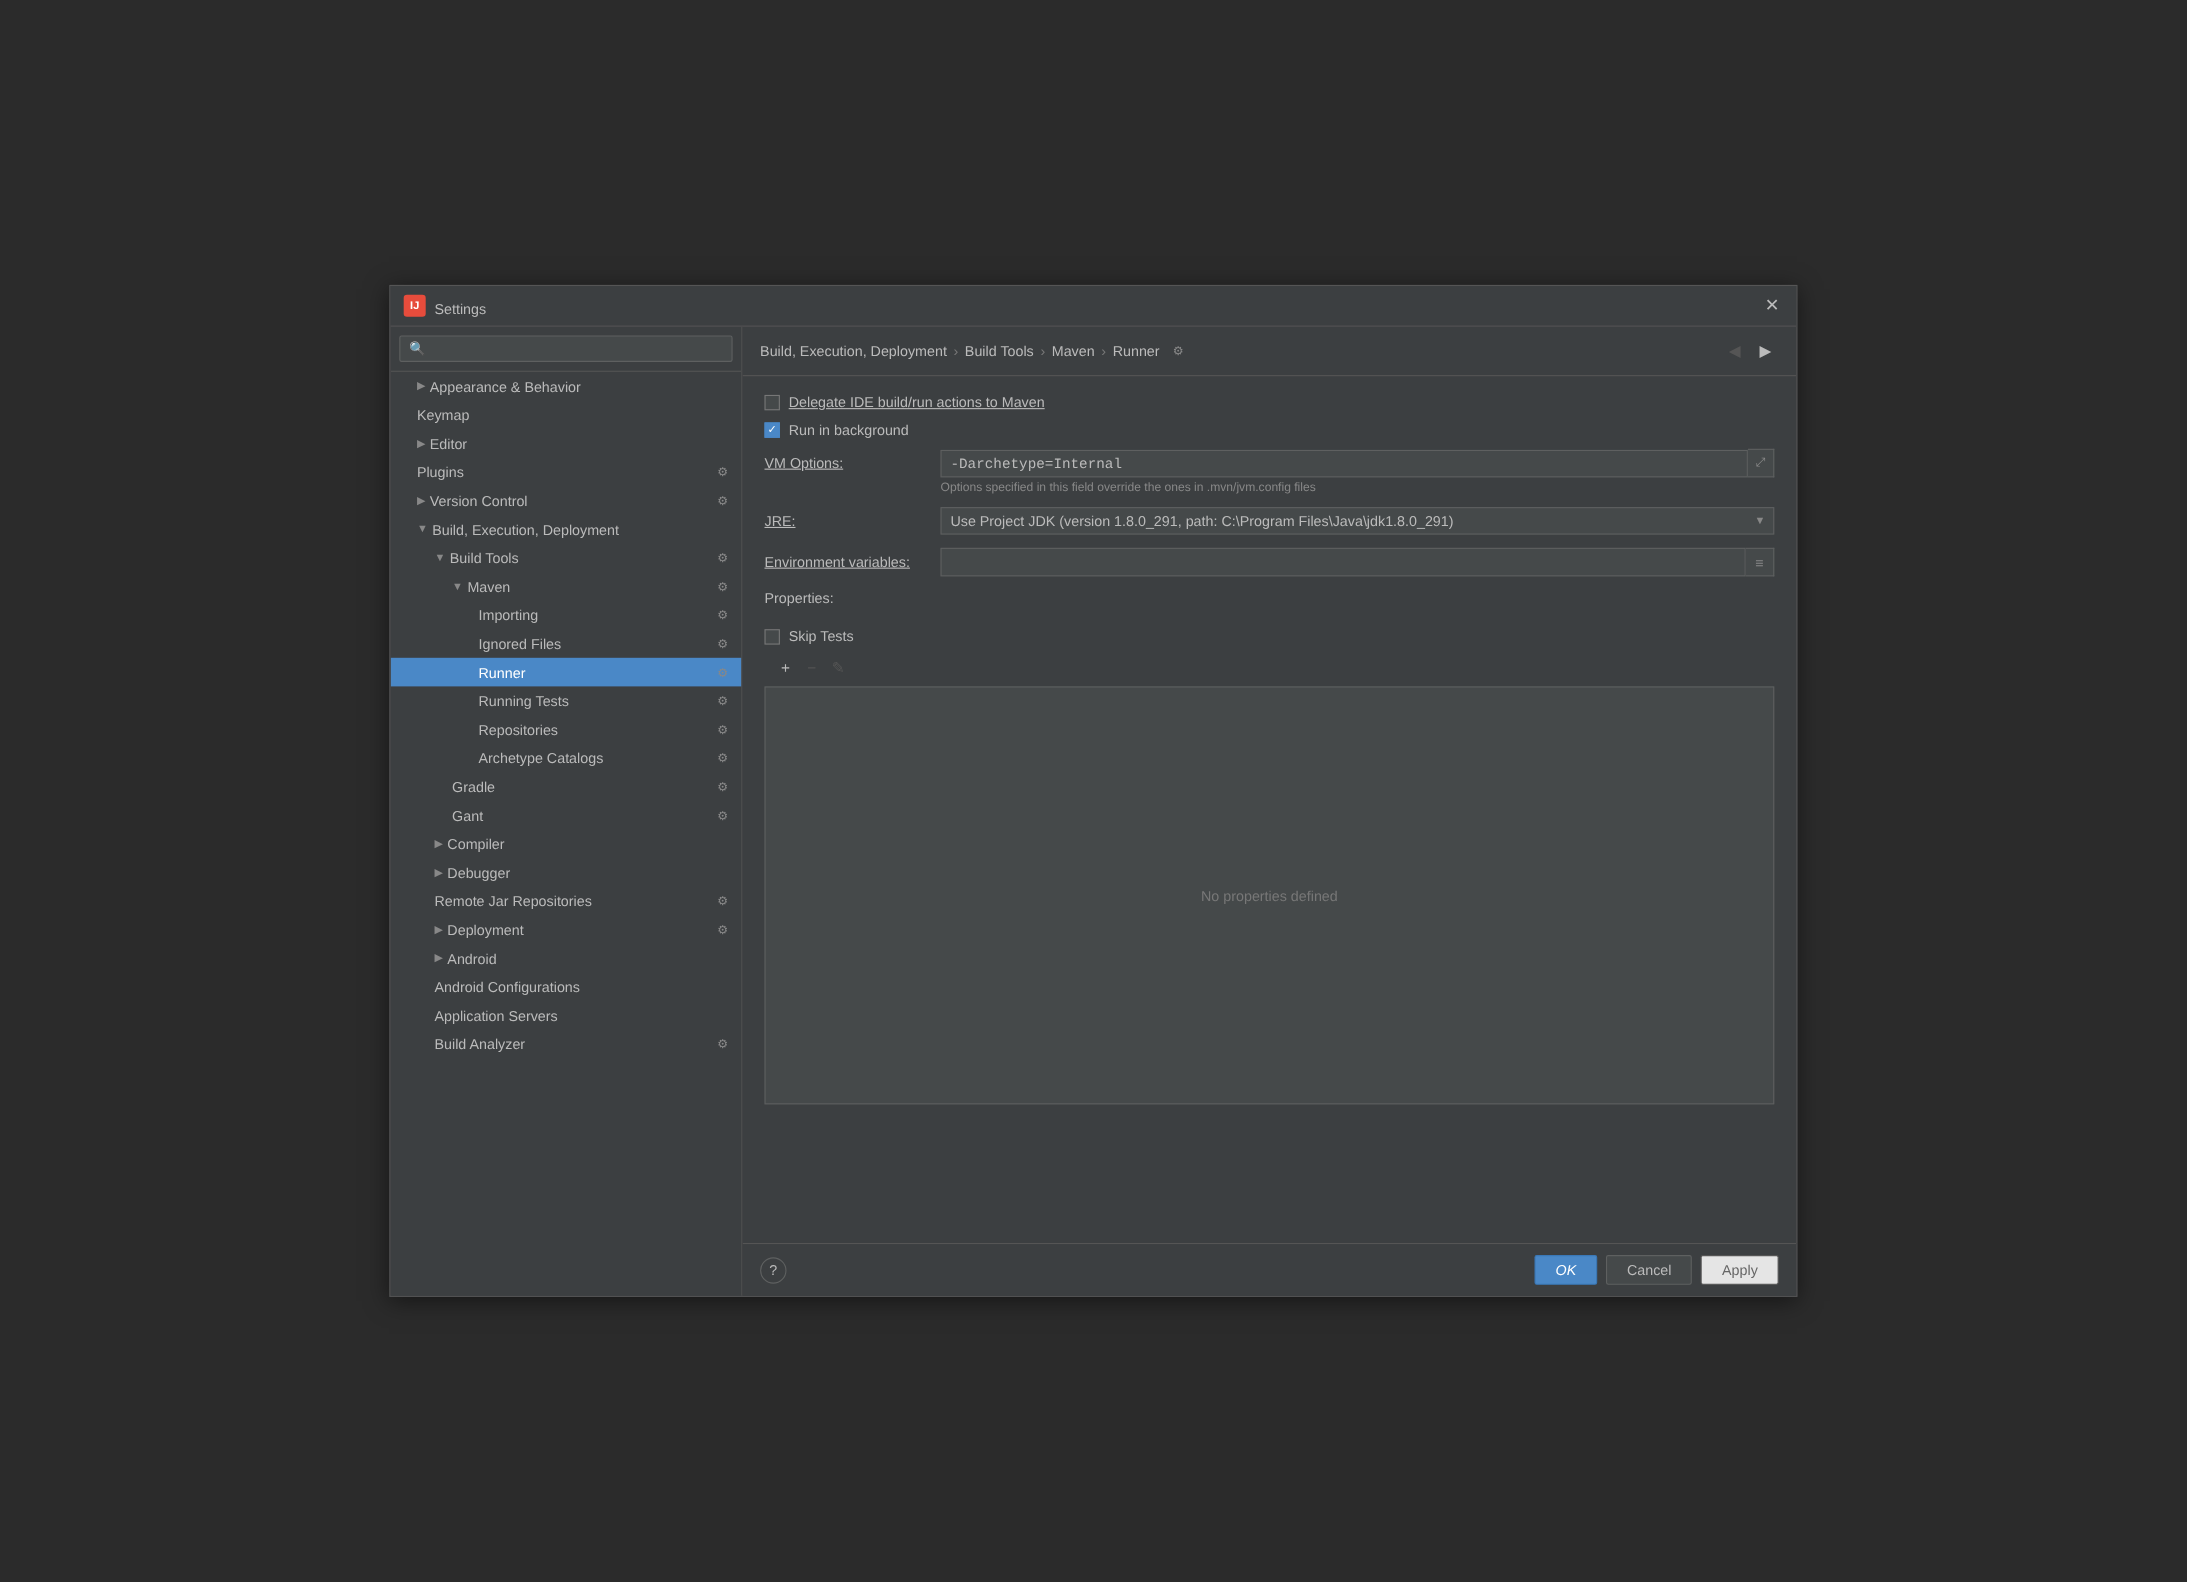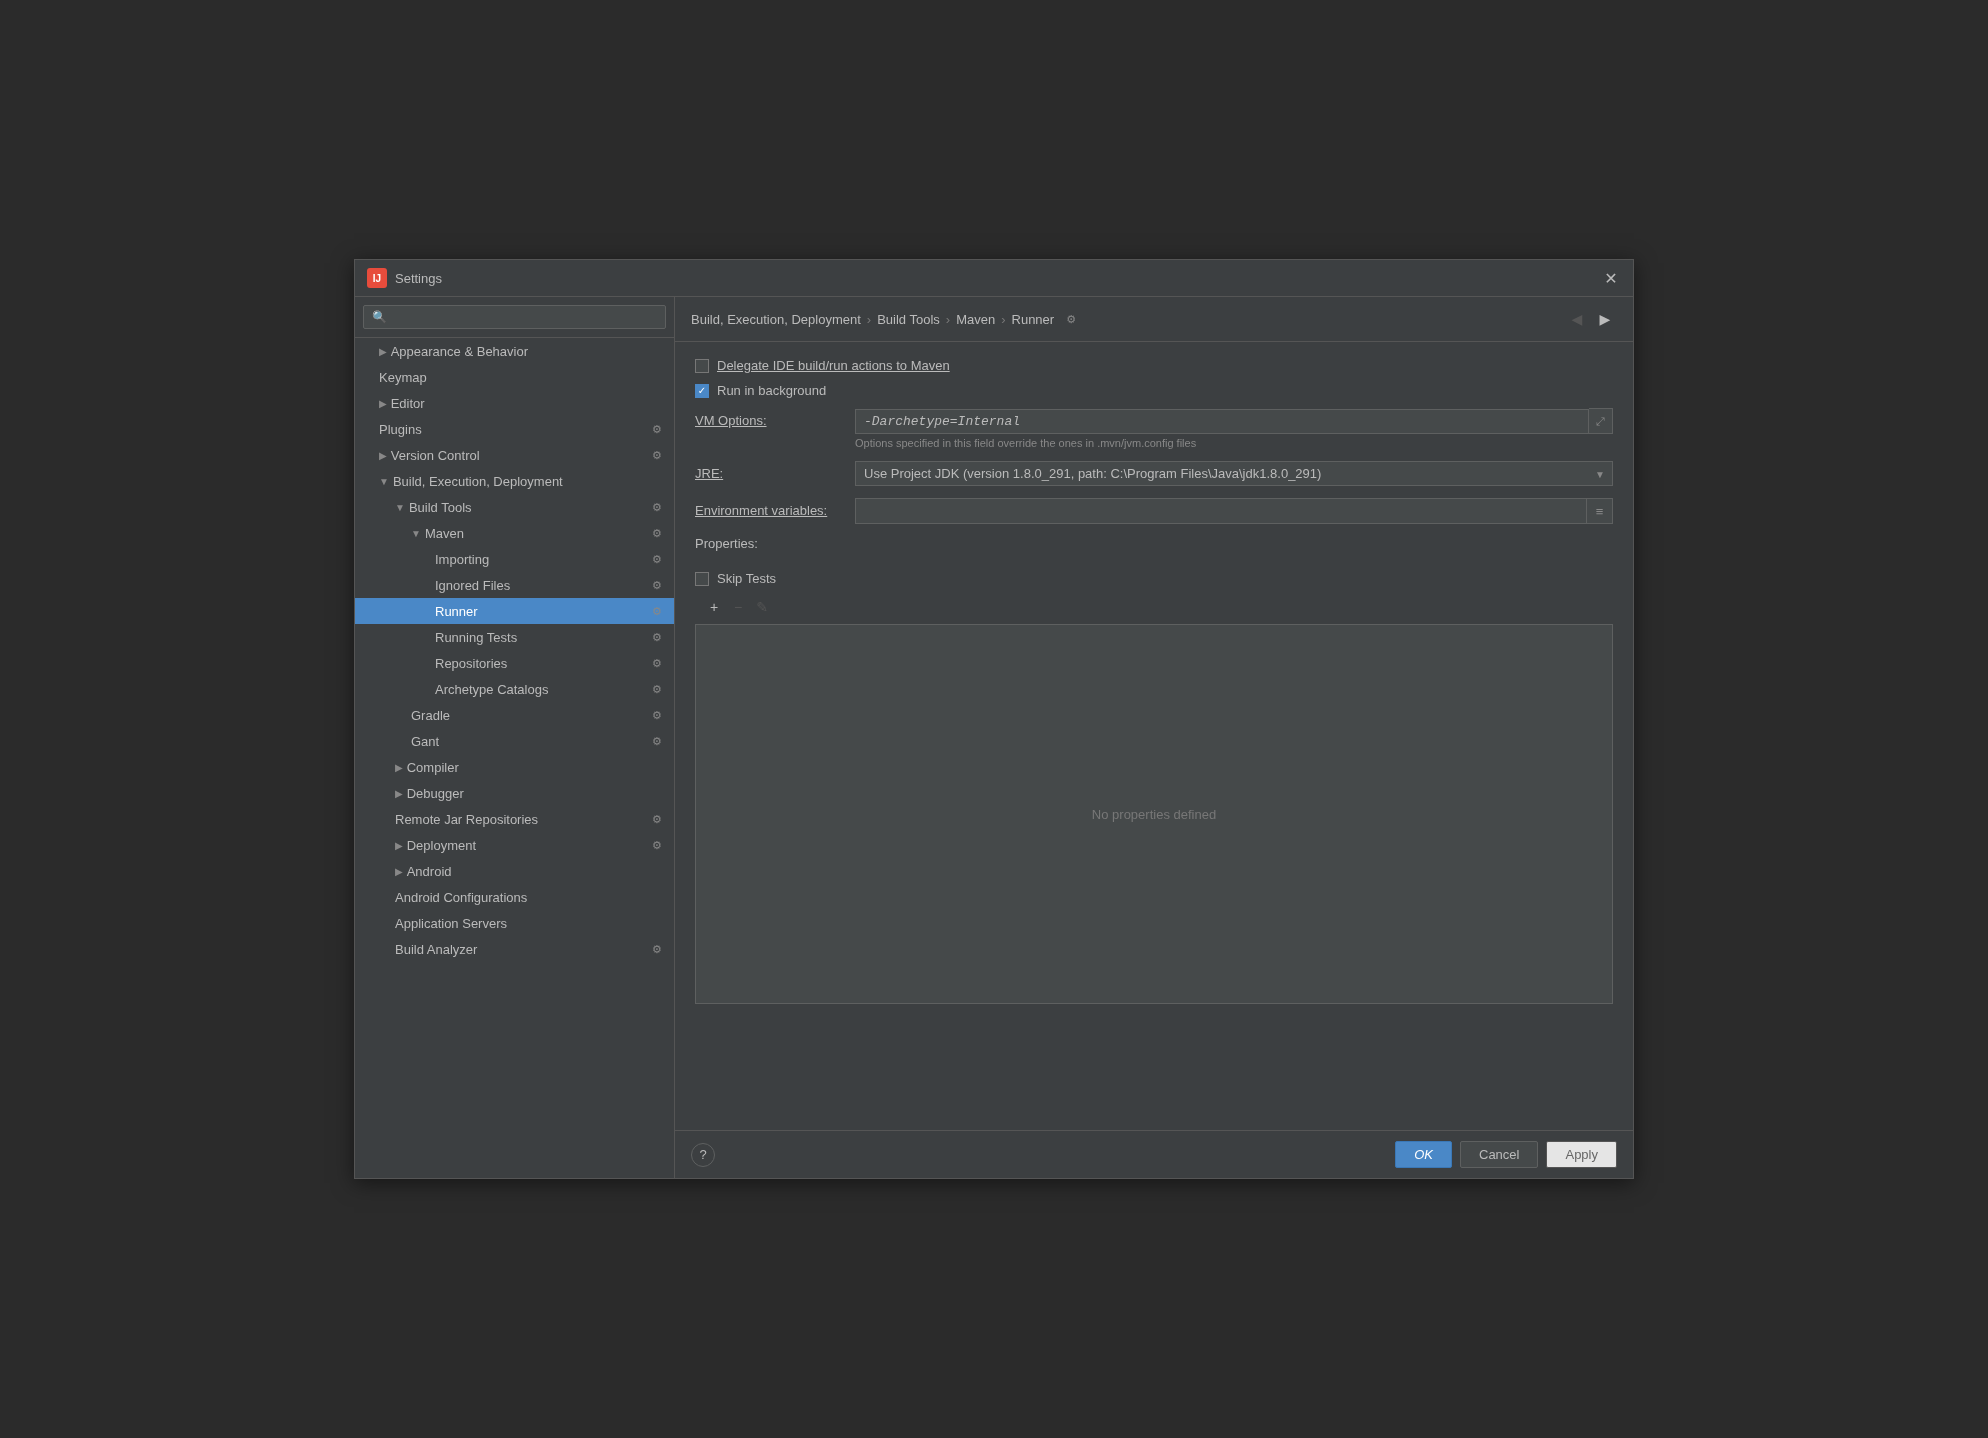--- a/index.html
+++ b/index.html
@@ -26,21 +26,21 @@
       background: #3c3f41;
       padding: 8px 12px;
       display: flex;
       align-items: center;
       justify-content: space-between;
       border-bottom: 1px solid #555;
       flex-shrink: 0;
     }
     .title-bar-left {
       display: flex;
-      align-items: center;
+      align-items: flex-end;
       gap: 8px;
     }
     .app-icon {
       width: 20px;
       height: 20px;
       background: #e74c3c;
       border-radius: 3px;
       display: flex;
       align-items: center;
       justify-content: center;
@@ -215,21 +215,20 @@
     }
     .text-input {
       width: 100%;
       background: #45494a;
       border: 1px solid #5e6060;
       color: #bbbbbb;
       padding: 4px 8px;
       font-size: 13px;
       outline: none;
       font-family: 'Courier New', monospace;
-      font-style: italic;
     }
     .input-with-btn {
       display: flex;
       align-items: center;
     }
     .input-expand-btn {
       width: 24px;
       height: 26px;
       background: #45494a;
       border: 1px solid #5e6060;

